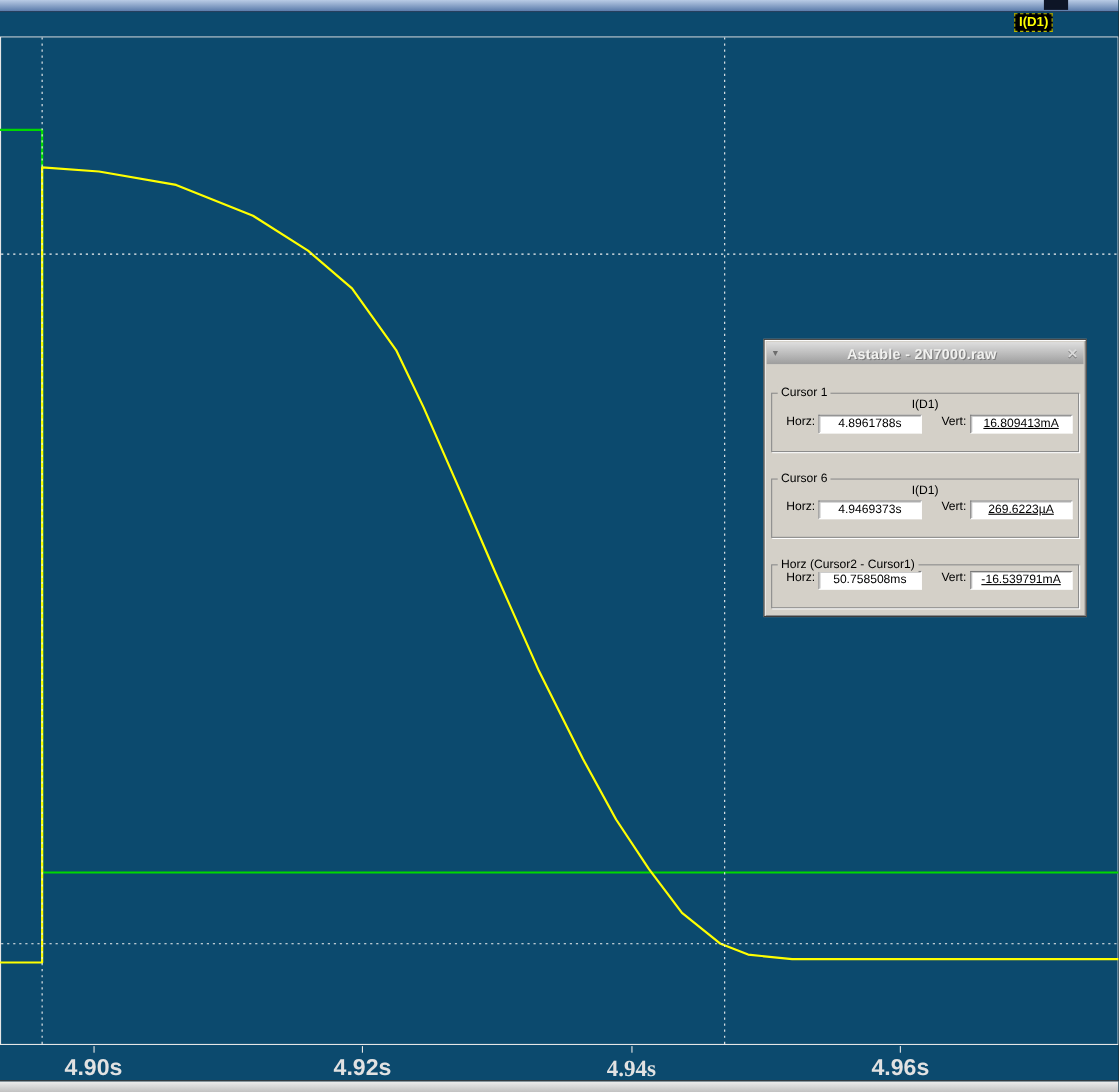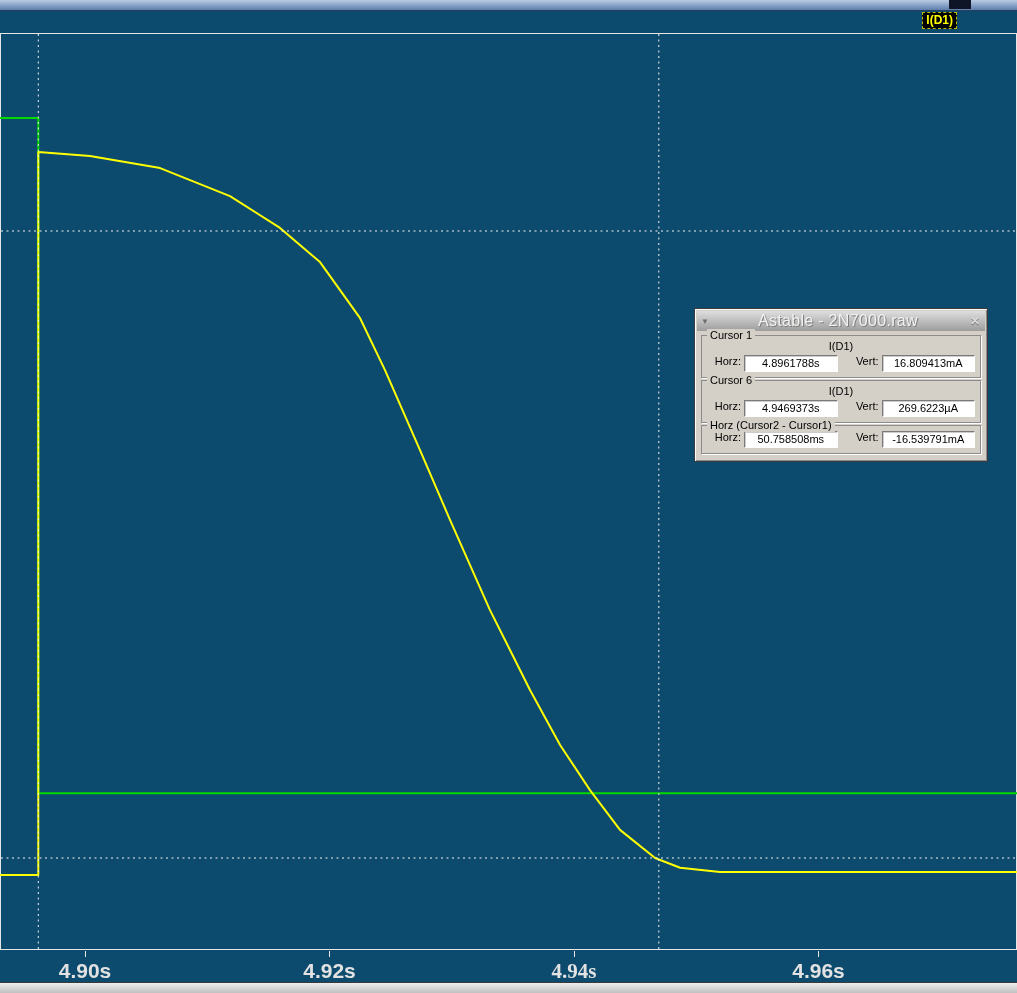--- a/index.html
+++ b/index.html
@@ -29,35 +29,35 @@
   .bottom-bar{position:absolute;left:0;bottom:0;width:100%;height:10px;
               background:linear-gradient(#eeeeee,#c0c0c0);border-top:1px solid #3a3a3a;}
 
   
   .cursor-dialog{position:absolute;left:694px;top:308px;width:294px;background:#d4d0c8;
                  border:1px solid #3c3c3c;padding:2px;box-sizing:border-box;
                  box-shadow:inset 1px 1px 0 #fbfbfb, inset -1px -1px 0 #8a8a8a;}
   .cd-title{height:20px;background:linear-gradient(#dedede,#9d9d9d);display:flex;
             align-items:center;}
   .cd-menu{color:#6d6d6d;font-size:8px;margin-left:4px;width:10px;}
-  .cd-title-text{flex:1;text-align:center;font-size:16px;font-weight:normal;color:#f1f1ef;
+  .cd-title-text{flex:1;text-align:center;font-size:13px;font-weight:bold;color:#f1f1ef;
                  text-shadow:1px 1px 0 #7e7e7e;letter-spacing:.3px;}
   .cd-close{color:#dadada;font-size:12px;font-weight:bold;margin:0 5px;text-shadow:0 1px 0 #6f6f6f;cursor:default;}
   .cd-body{padding:2px 4px 5px;}
   .group{position:relative;border:1px solid #8c8c8c;box-shadow:1px 1px 0 #ffffff;
-         margin-top:2px;padding:2px 5px 5px;}
+         margin-top:24px;padding:2px 5px 16px;}
   .group-label{position:absolute;top:-7px;left:5px;background:#d4d0c8;padding:0 3px;
                font-size:11px;line-height:13px;color:#000;}
   .trace-name{text-align:center;font-size:11px;color:#000;margin:2px 0 1px;}
   .row{display:flex;margin-top:3px;}
   .fl{width:34px;text-align:right;font-size:11px;color:#000;margin-right:3px;flex:none;}
   .field{flex:1;height:15px;line-height:15px;background:#ffffff;font-size:11px;color:#000;
          text-align:center;border:1px solid;border-color:#7a7a7a #ffffff #ffffff #7a7a7a;
          box-shadow:inset 1px 1px 0 #cccccc;margin-right:7px;}
-  .row .field:last-child{margin-right:0;}
+  .row .field:last-child{margin-right:0;text-decoration:underline;}
 </style>
 </head>
 <body>
 
 <div class="screen">
 
   <div class="top-bar">
     <div class="top-bar-notch"></div>
   </div>
 

